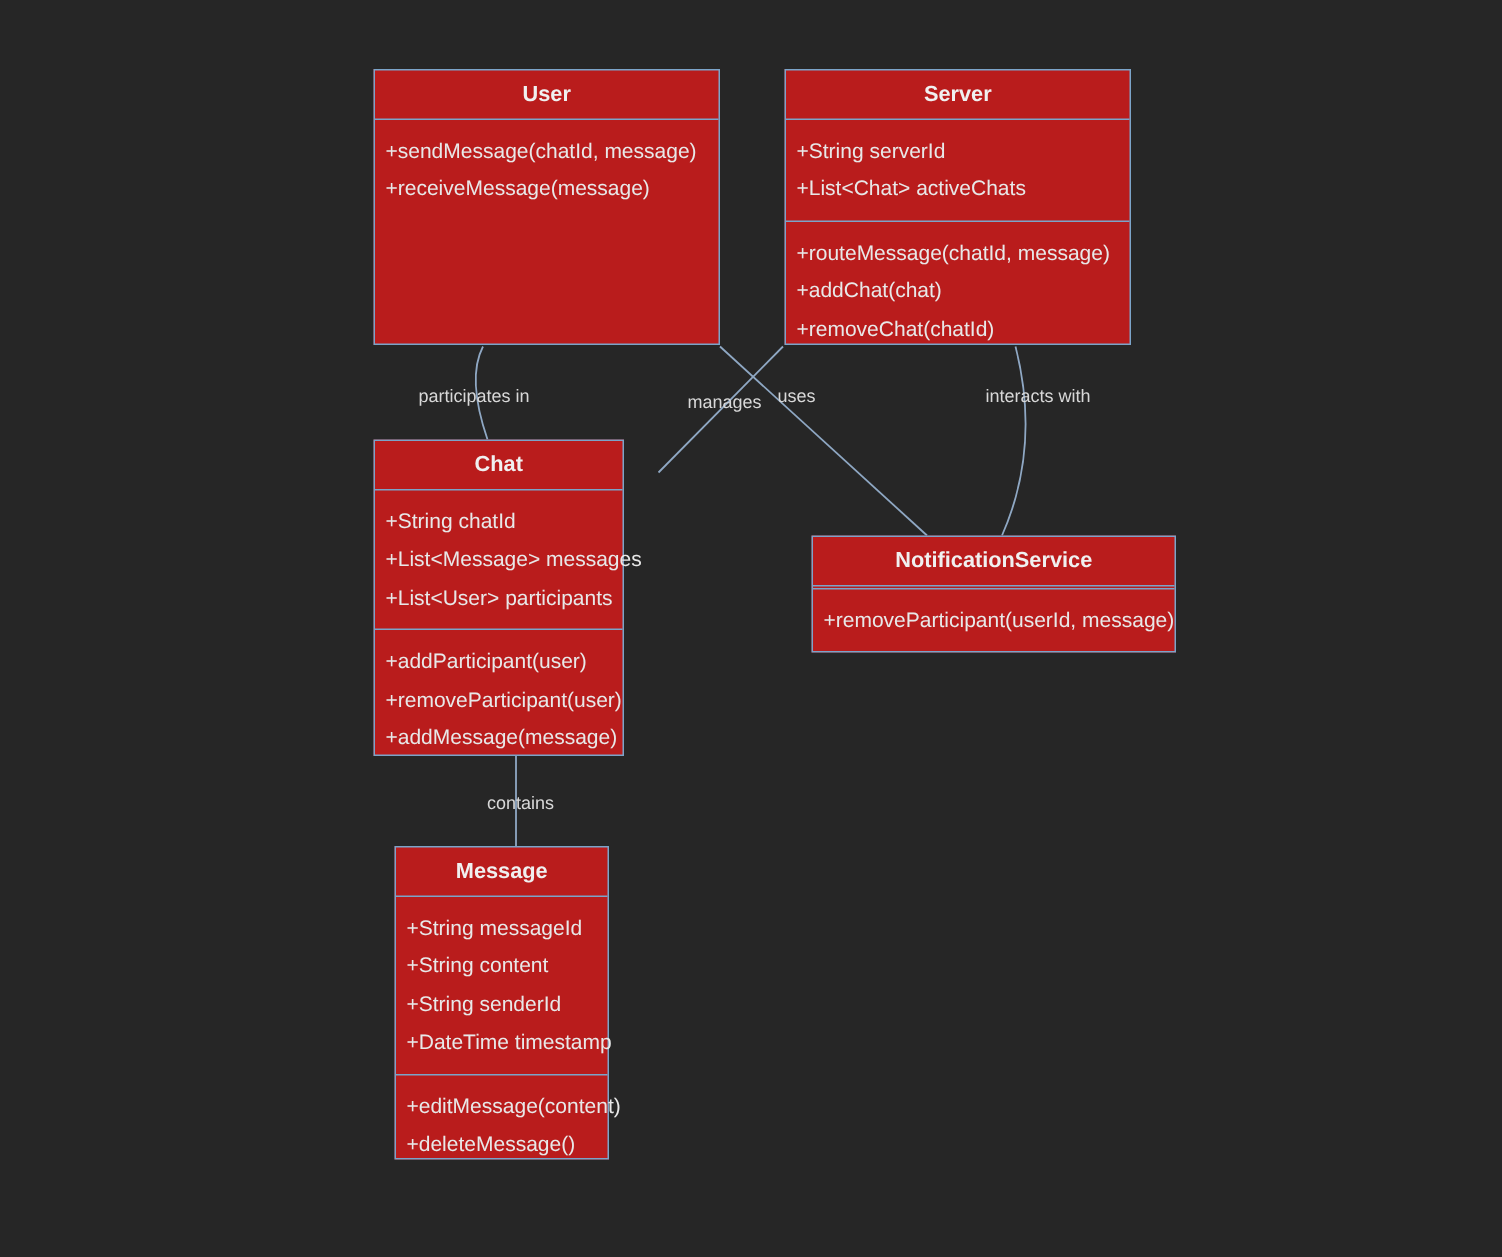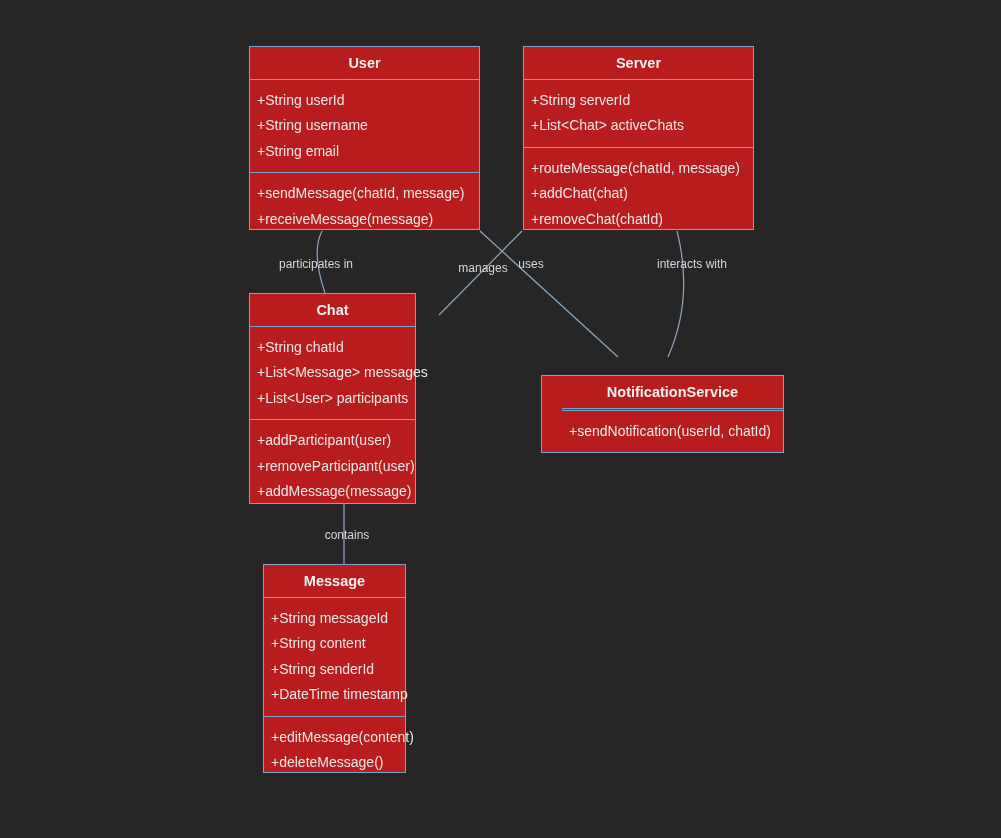--- a/index.html
+++ b/index.html
@@ -85,25 +85,20 @@
       <path d="M 344 504 L 344 564" fill="none" stroke="#8fa8c4" stroke-width="1.2"></path>
     </svg>
 <div class="edge-label" style="left: 316px; top: 264px;">participates in</div>
     <div class="edge-label" style="left: 483px; top: 268px;">manages</div>
     <div class="edge-label" style="left: 531px; top: 264px;">uses</div>
     <div class="edge-label" style="left: 692px; top: 264px;">interacts with</div>
     <div class="edge-label" style="left: 347px; top: 535px;">contains</div>
     <div class="uml-class" style="left: 249px; top: 46px; width: 231px; height: 184px;">
       <div class="class-title">User</div>
       <div class="compartment">
-        <div class="member">+String userId</div>
-        <div class="member">+String username</div>
-        <div class="member">+String email</div>
-      </div>
-      <div class="compartment">
         <div class="member">+sendMessage(chatId, message)</div>
         <div class="member">+receiveMessage(message)</div>
       </div>
     </div>
     <div class="uml-class" style="left: 523px; top: 46px; width: 231px; height: 184px;">
       <div class="class-title">Server</div>
       <div class="compartment">
         <div class="member">+String serverId</div>
         <div class="member">+List&lt;Chat&gt; activeChats</div>
       </div>
@@ -119,25 +114,25 @@
         <div class="member">+String chatId</div>
         <div class="member">+List&lt;Message&gt; messages</div>
         <div class="member">+List&lt;User&gt; participants</div>
       </div>
       <div class="compartment">
         <div class="member">+addParticipant(user)</div>
         <div class="member">+removeParticipant(user)</div>
         <div class="member">+addMessage(message)</div>
       </div>
     </div>
-    <div class="uml-class" style="left: 541px; top: 375px; width: 243px; height: 78px; padding-left: 20px;">
+    <div class="uml-class" style="left: 541px; top: 357px; width: 243px; height: 78px;">
       <div class="class-title">NotificationService</div>
       <div class="compartment empty"></div>
       <div class="compartment">
-        <div class="member">+sendNotification(userId, chatId)</div>
+        <div class="member">+removeParticipant(userId, message)</div>
       </div>
     </div>
     <div class="uml-class" style="left: 263px; top: 564px; width: 143px; height: 209px;">
       <div class="class-title">Message</div>
       <div class="compartment">
         <div class="member">+String messageId</div>
         <div class="member">+String content</div>
         <div class="member">+String senderId</div>
         <div class="member">+DateTime timestamp</div>
       </div>

